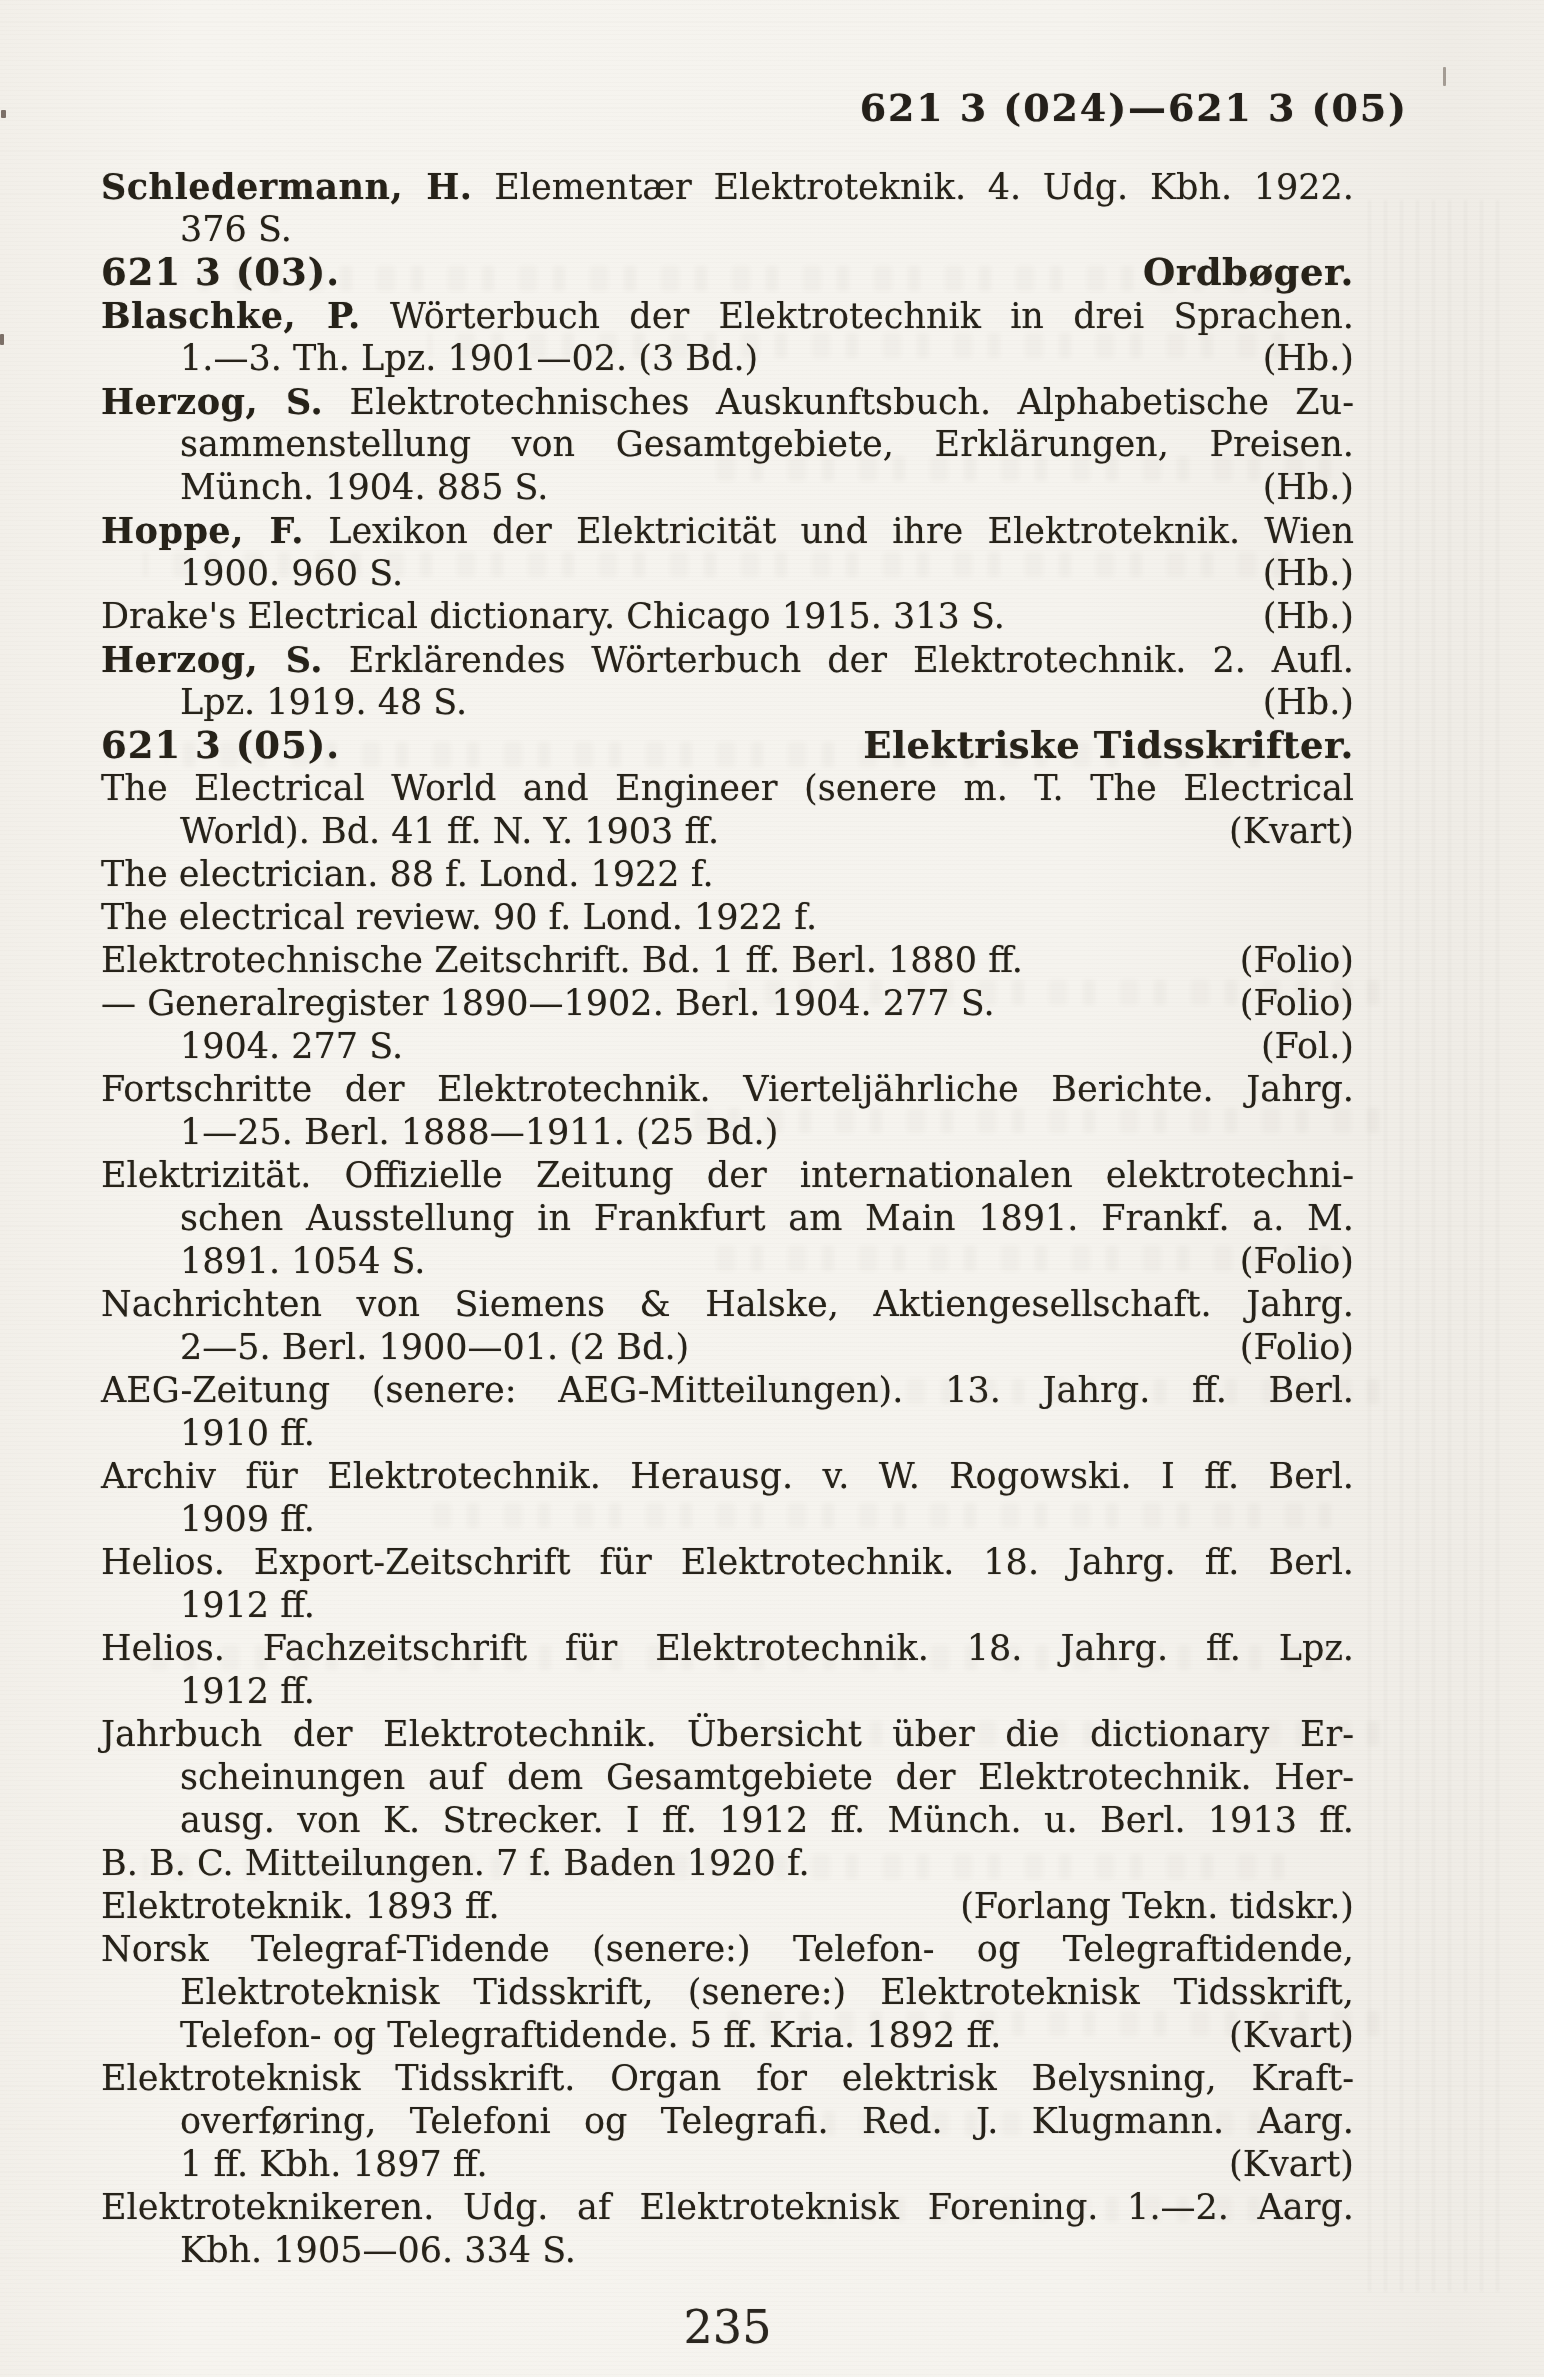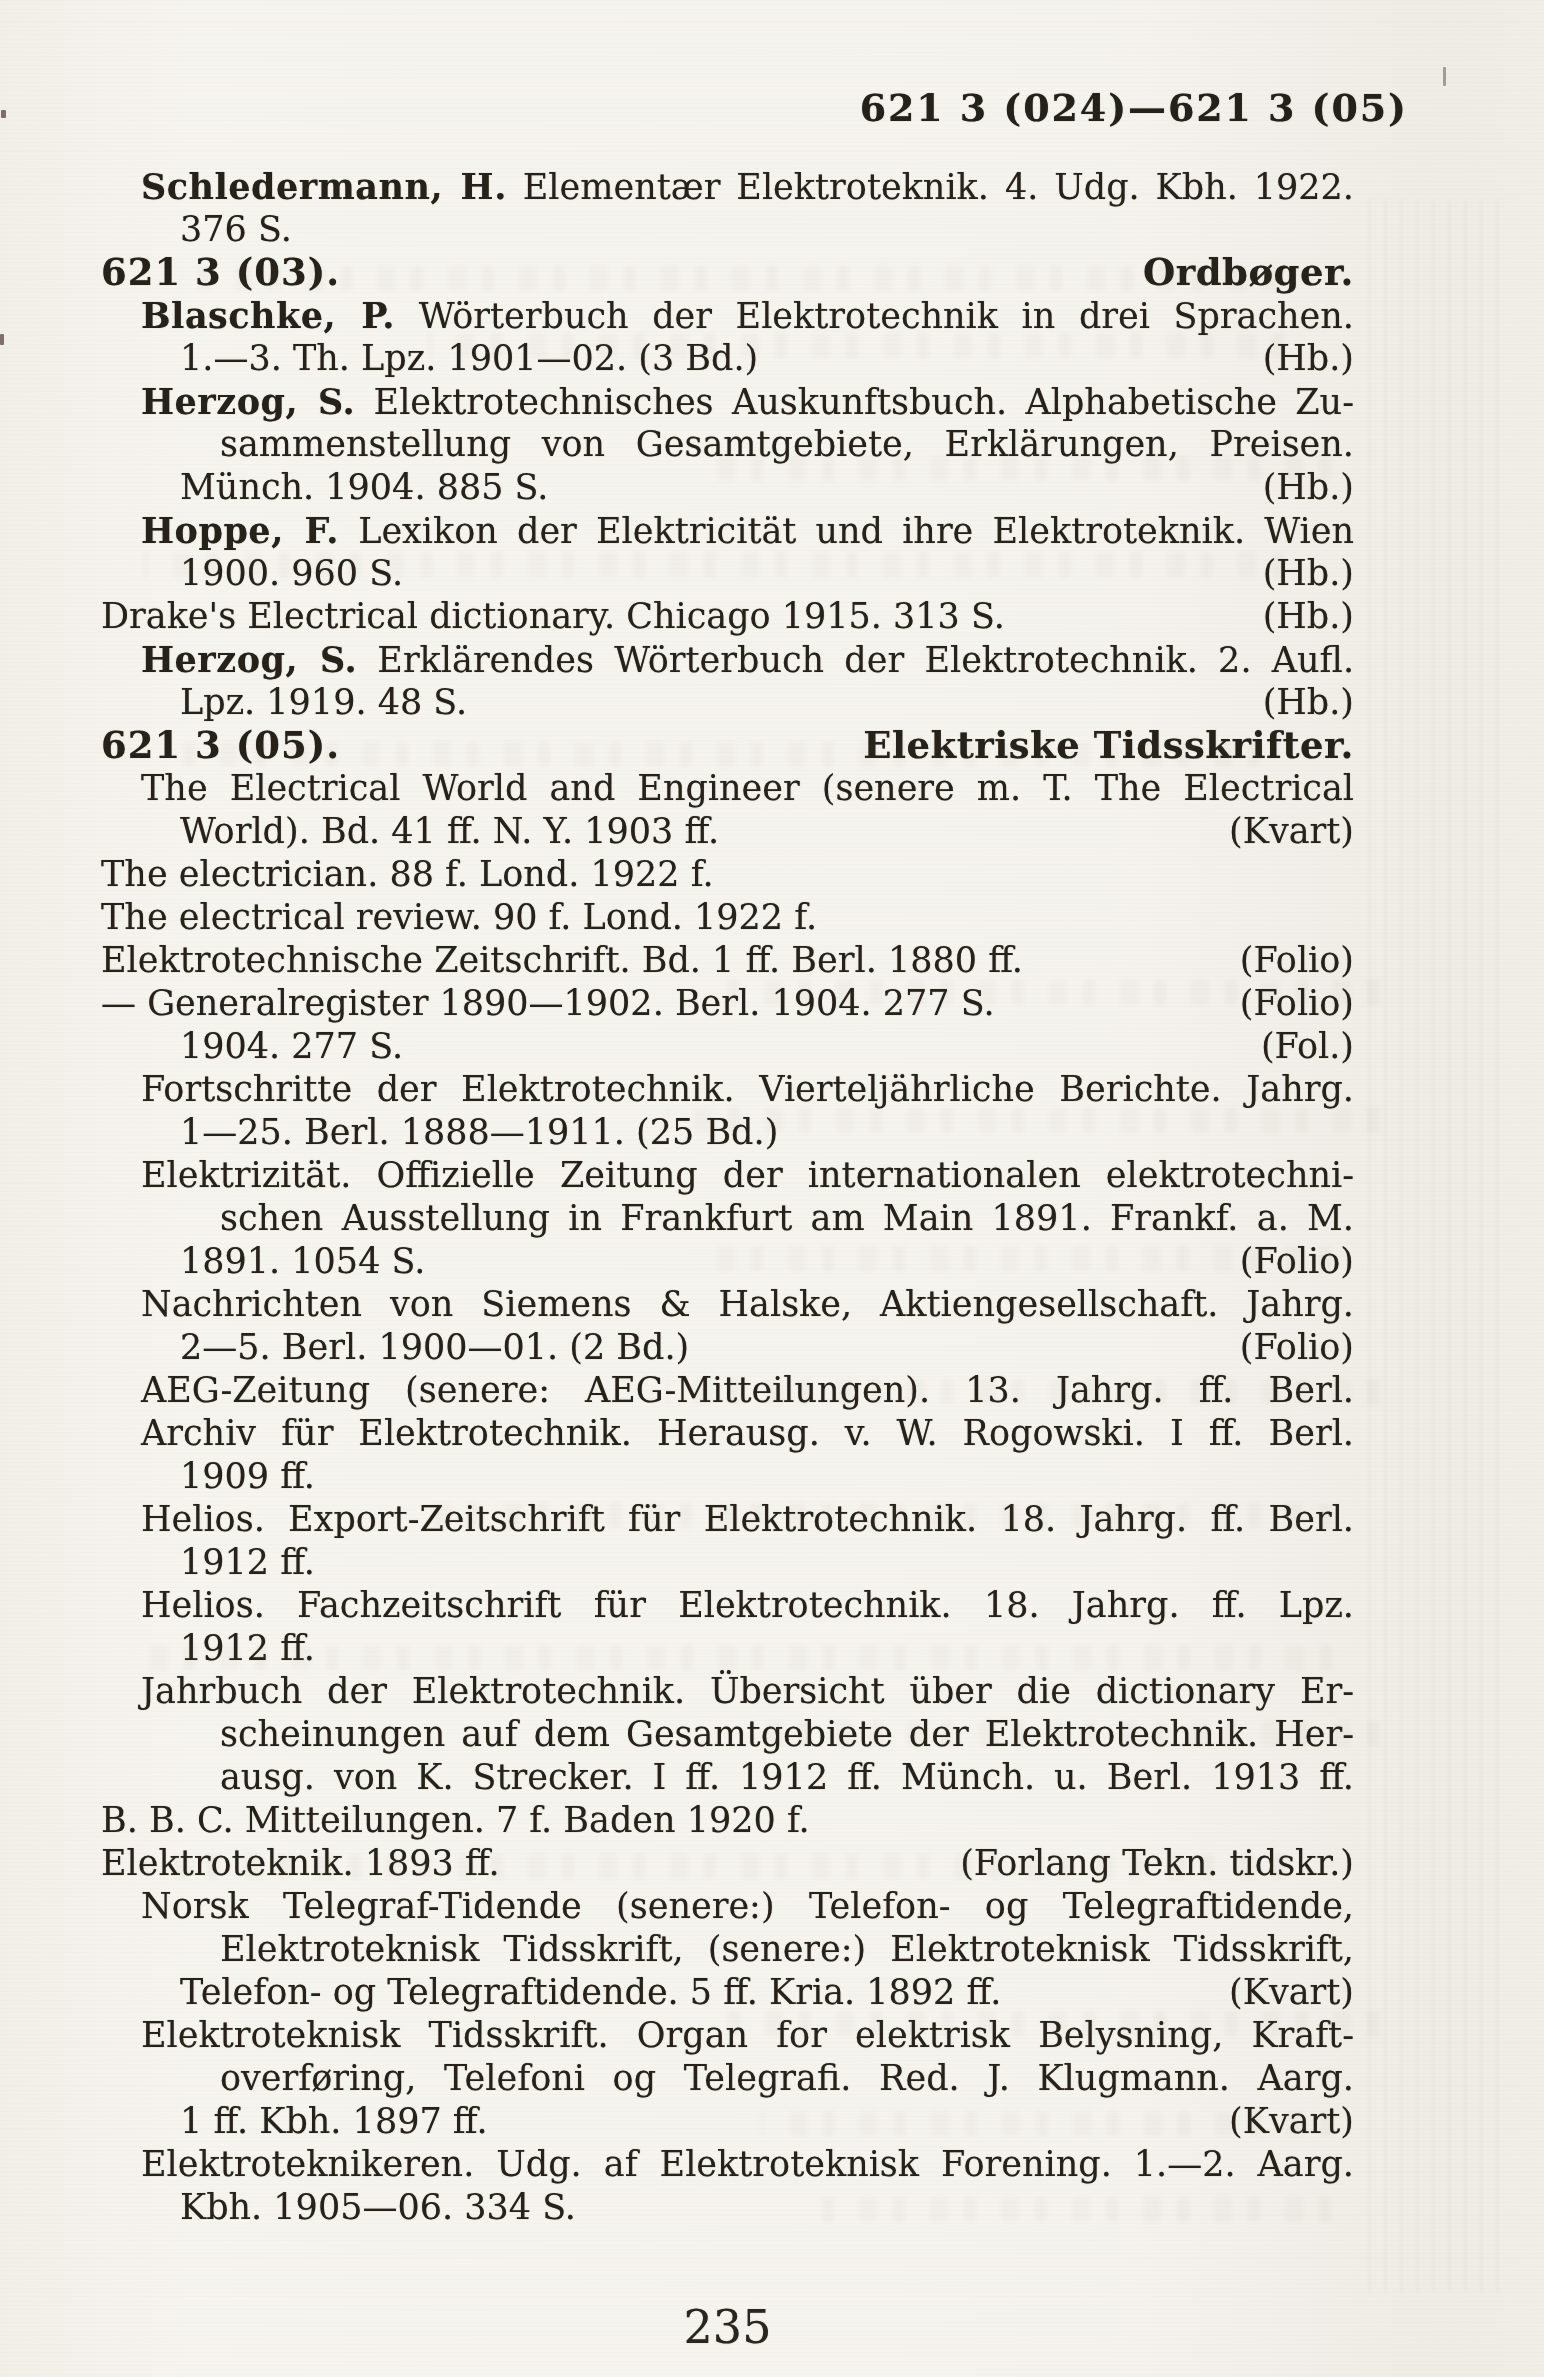--- a/index.html
+++ b/index.html
@@ -29,21 +29,20 @@
     position:relative;
     height:43px;line-height:43px;
     font-size:35px;
     white-space:nowrap;
     text-shadow:0 0 1px rgba(45,38,28,0.45);
   }
   .line.justify{
     white-space:normal;
     text-align:justify;
     text-align-last:justify;
-    margin-left:40px;
   }
   .line.indent{padding-left:79px;}
   .line .bold{font-weight:bold;letter-spacing:0.5px;}
   .line .right-label{
     position:absolute;right:0;top:0;
   }
   .line.heading{font-weight:bold;font-size:37px;letter-spacing:1px;}
   .page-number{
     position:absolute;top:2300px;left:101px;width:1253px;
     text-align:center;
@@ -95,20 +94,21 @@
       <div class="line"><span>— Generalregister 1890—1902. Berl. 1904. 277 S.</span><span class="right-label">(Folio)</span></div>
       <div class="line indent"><span>1904. 277 S.</span><span class="right-label">(Fol.)</span></div>
       <div class="line justify"><span>Fortschritte der Elektrotechnik. Vierteljährliche Berichte. Jahrg.</span></div>
       <div class="line indent"><span>1—25. Berl. 1888—1911. (25 Bd.)</span></div>
       <div class="line justify"><span>Elektrizität. Offizielle Zeitung der internationalen elektrotechni-</span></div>
       <div class="line indent justify"><span>schen Ausstellung in Frankfurt am Main 1891. Frankf. a. M.</span></div>
       <div class="line indent"><span>1891. 1054 S.</span><span class="right-label">(Folio)</span></div>
       <div class="line justify"><span>Nachrichten von Siemens &amp; Halske, Aktiengesellschaft. Jahrg.</span></div>
       <div class="line indent"><span>2—5. Berl. 1900—01. (2 Bd.)</span><span class="right-label">(Folio)</span></div>
       <div class="line justify"><span>AEG-Zeitung (senere: AEG-Mitteilungen). 13. Jahrg. ff. Berl.</span></div>
+      <div class="line indent"><span>1910 ff.</span></div>
       <div class="line justify"><span>Archiv für Elektrotechnik. Herausg. v. W. Rogowski. I ff. Berl.</span></div>
       <div class="line indent"><span>1909 ff.</span></div>
       <div class="line justify"><span>Helios. Export-Zeitschrift für Elektrotechnik. 18. Jahrg. ff. Berl.</span></div>
       <div class="line indent"><span>1912 ff.</span></div>
       <div class="line justify"><span>Helios. Fachzeitschrift für Elektrotechnik. 18. Jahrg. ff. Lpz.</span></div>
       <div class="line indent"><span>1912 ff.</span></div>
       <div class="line justify"><span>Jahrbuch der Elektrotechnik. Übersicht über die dictionary Er-</span></div>
       <div class="line indent justify"><span>scheinungen auf dem Gesamtgebiete der Elektrotechnik. Her-</span></div>
       <div class="line indent justify"><span>ausg. von K. Strecker. I ff. 1912 ff. Münch. u. Berl. 1913 ff.</span></div>
       <div class="line"><span>B. B. C. Mitteilungen. 7 f. Baden 1920 f.</span></div>

